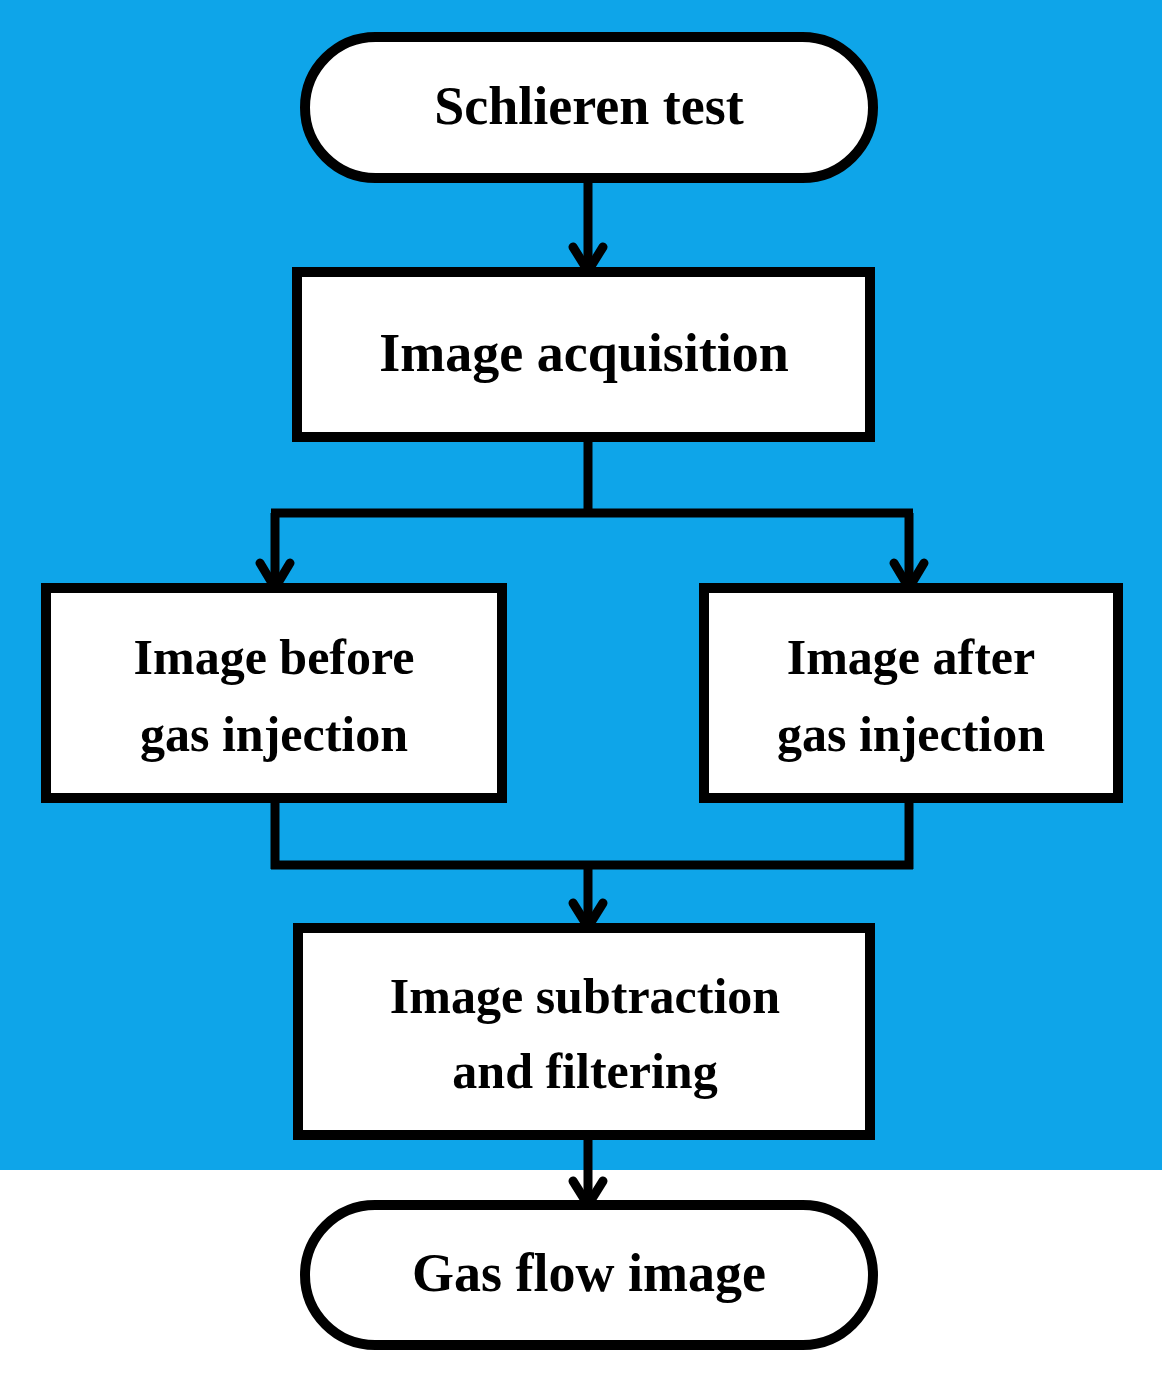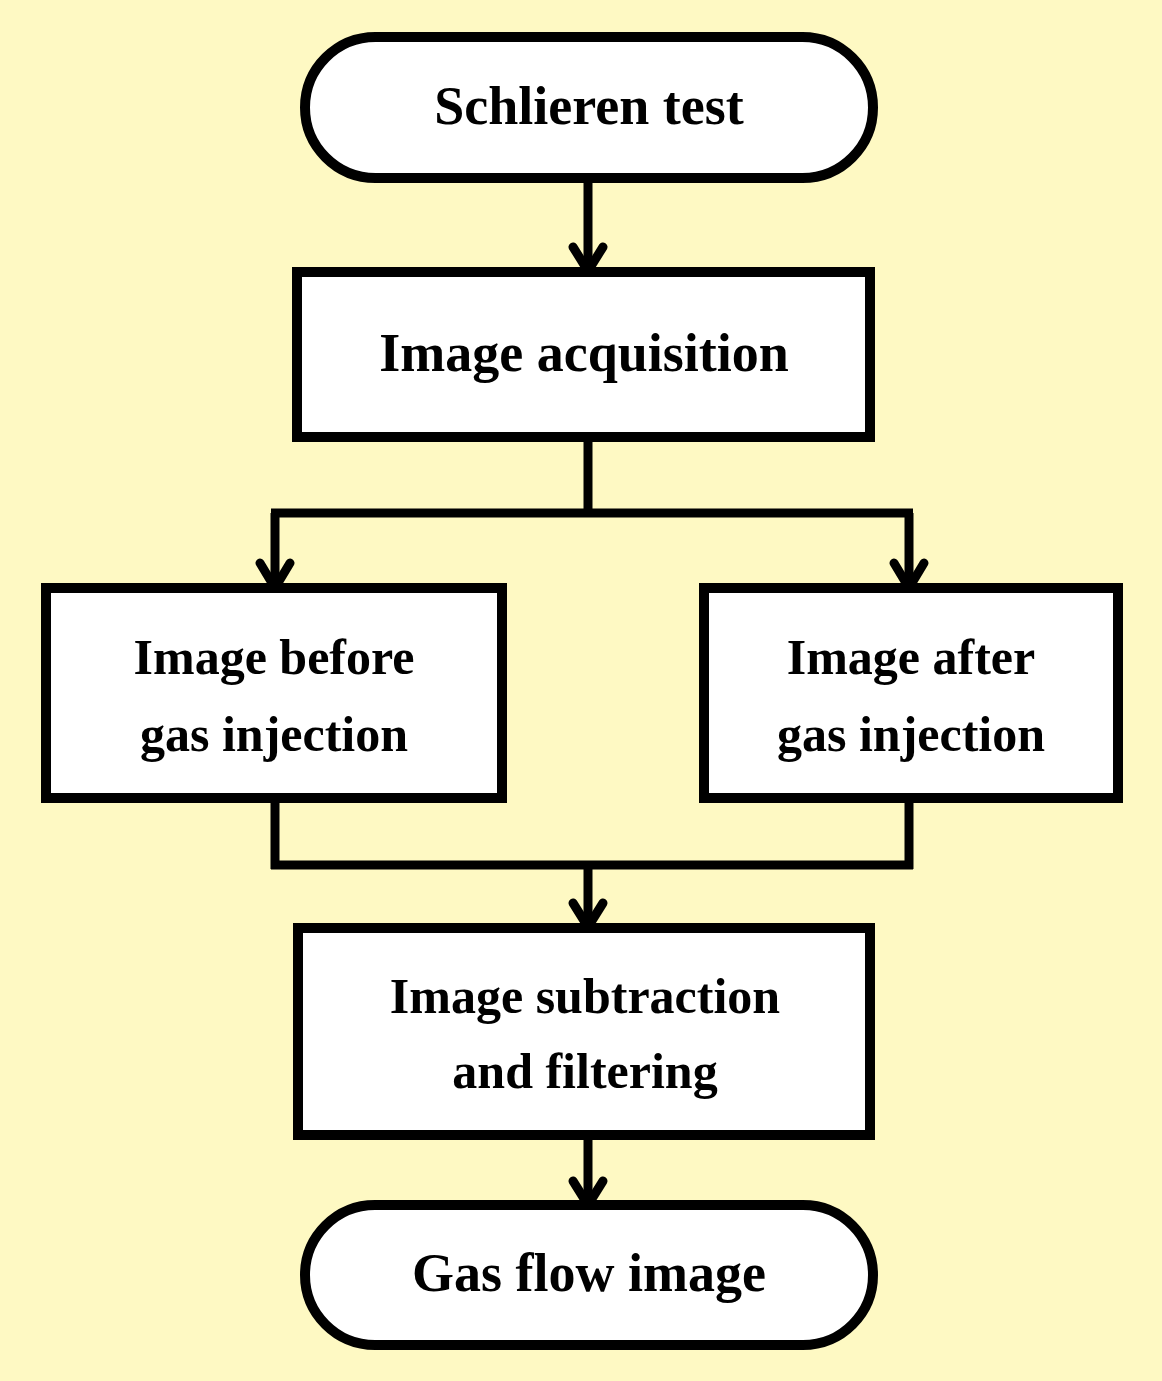--- a/index.html
+++ b/index.html
@@ -10,22 +10,22 @@
   }
   body {
     width: 1162px;
     height: 1381px;
     font-family: "Liberation Serif", "DejaVu Serif", serif;
     overflow: hidden;
   }
   #flowchart-root {
     position: relative;
     width: 1162px;
-    height: 1381px;
-    background: #fef9c3;
+    height: 1170px;
+    background: #0ea5e9;
   }
   svg.diagram {
     display: block;
     width: 1162px;
     height: 1381px;
   }
   .node-shape {
     fill: #ffffff;
     stroke: #000000;
   }

